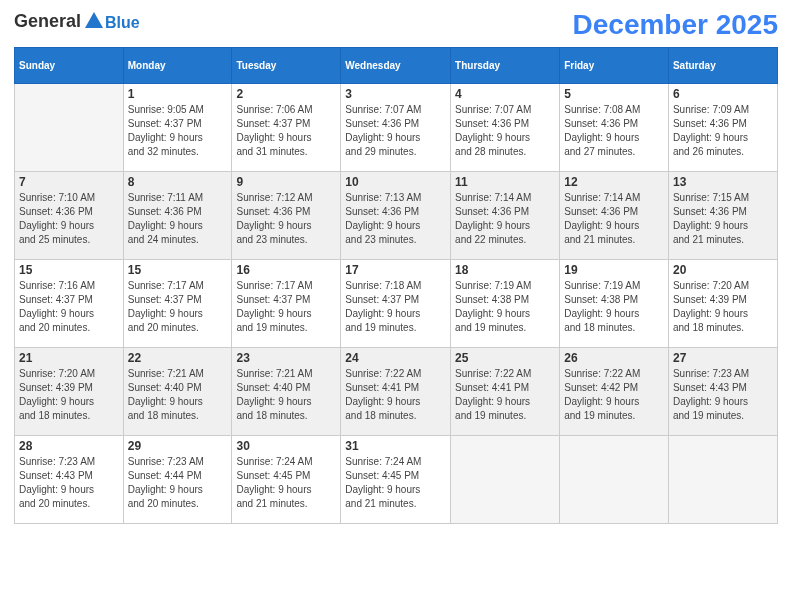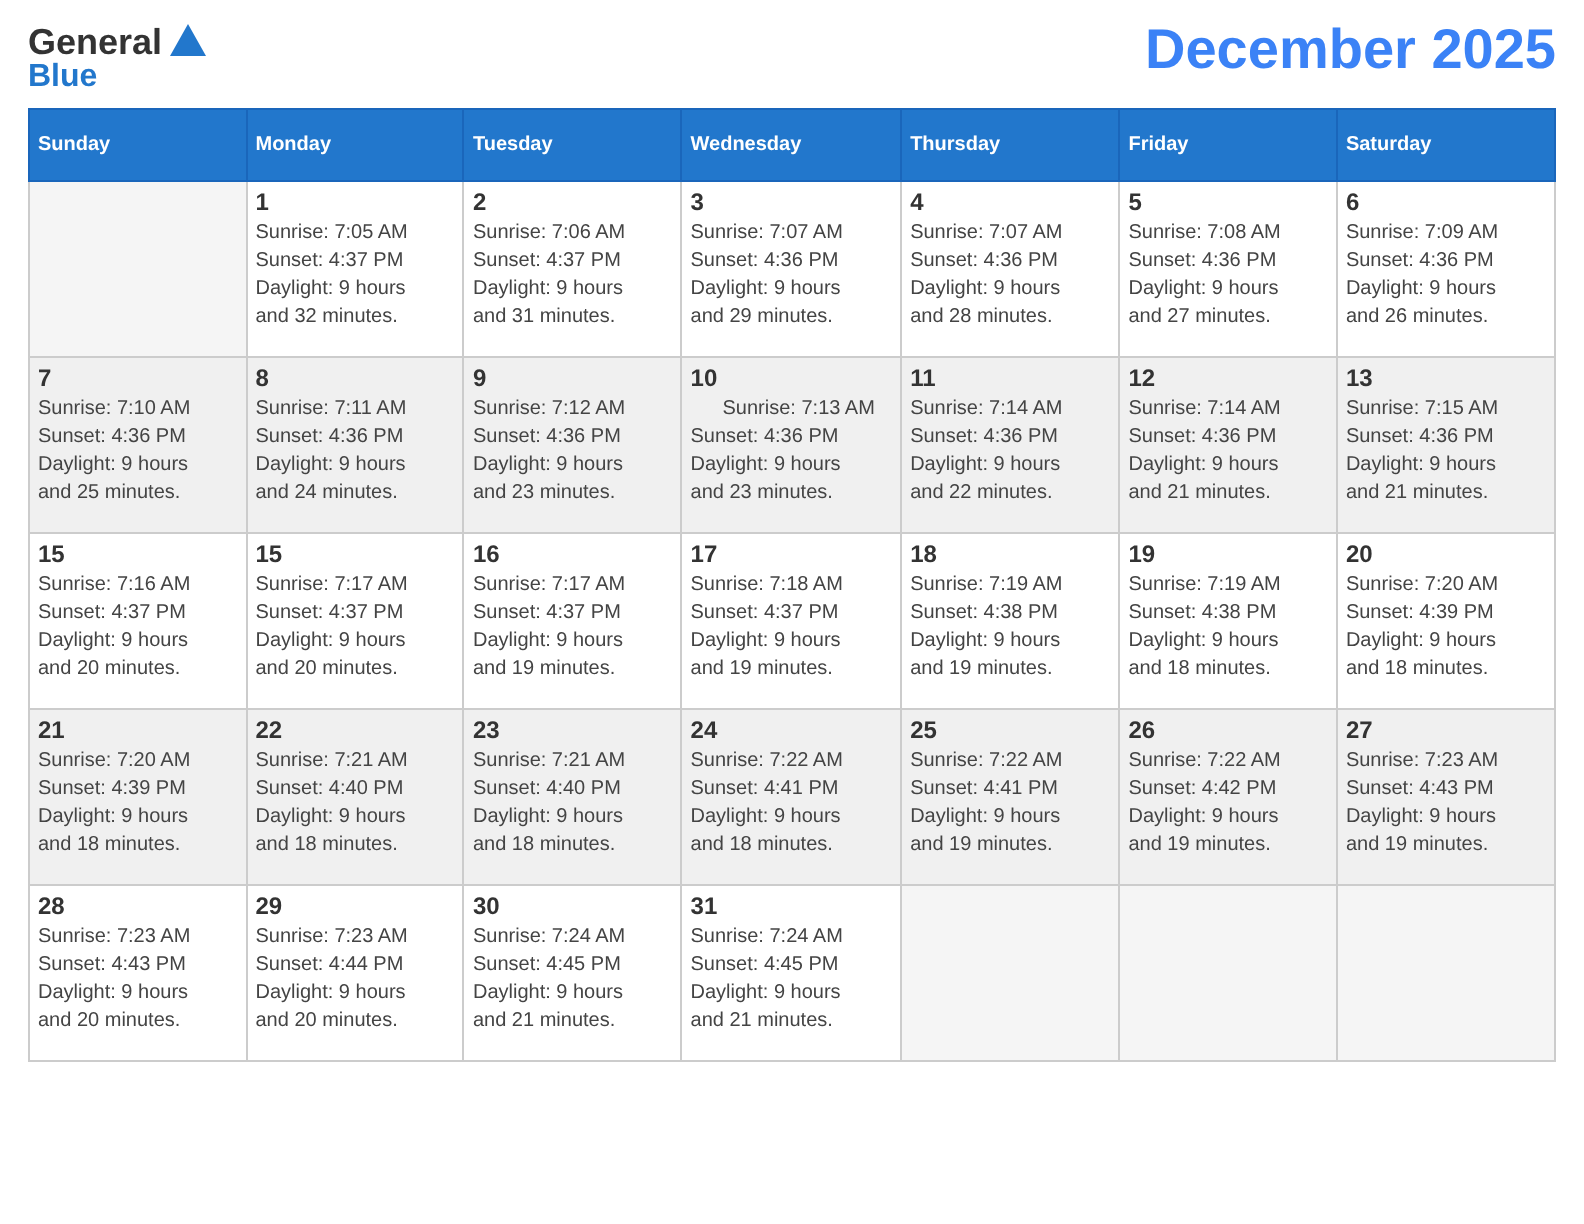--- a/index.html
+++ b/index.html
@@ -17,22 +17,22 @@
       padding: 10px 14px;
     }
     .header {
       display: flex;
       align-items: flex-start;
       justify-content: space-between;
       margin-bottom: 6px;
     }
     .logo {
       display: flex;
-      flex-direction: column;
-      align-items: flex-start;
+      flex-direction: row;
+      align-items: flex-end;
     }
     .title-area {
       text-align: right;
     }
     .month-title {
       font-size: 28px;
       font-weight: bold;
       color: #3b82f6;
       line-height: 1.1;
     }
@@ -111,21 +111,21 @@
         <th>Friday</th>
         <th>Saturday</th>
       </tr>
     </thead>
     <tbody id="calendar-body">
     <tr>
           <td class="empty"></td>
           <td>
             <span class="day-number">1</span>
             <div class="day-info">
-              <span style="display: block;">Sunrise: 7:05 AM</span>
+              <span style="display: block;">Sunrise: 9:05 AM</span>
               <span style="display: block;">Sunset: 4:37 PM</span>
               <span style="display: block;">Daylight: 9 hours</span>
               <span style="display: block;">and 32 minutes.</span>
             </div>
           </td>
           <td>
             <span class="day-number">2</span>
             <div class="day-info">
               <span style="display: block;">Sunrise: 7:06 AM</span>
               <span style="display: block;">Sunset: 4:37 PM</span>
@@ -194,21 +194,21 @@
             <div class="day-info">
               <span style="display: block;">Sunrise: 7:12 AM</span>
               <span style="display: block;">Sunset: 4:36 PM</span>
               <span style="display: block;">Daylight: 9 hours</span>
               <span style="display: block;">and 23 minutes.</span>
             </div>
           </td>
           <td>
             <span class="day-number">10</span>
             <div class="day-info">
-              <span style="display: block; margin-left: 16px;">Sunrise: 7:13 AM</span>
+              <span style="display: block;">Sunrise: 7:13 AM</span>
               <span style="display: block;">Sunset: 4:36 PM</span>
               <span style="display: block;">Daylight: 9 hours</span>
               <span style="display: block;">and 23 minutes.</span>
             </div>
           </td>
           <td>
             <span class="day-number">11</span>
             <div class="day-info">
               <span style="display: block;">Sunrise: 7:14 AM</span>
               <span style="display: block;">Sunset: 4:36 PM</span>

